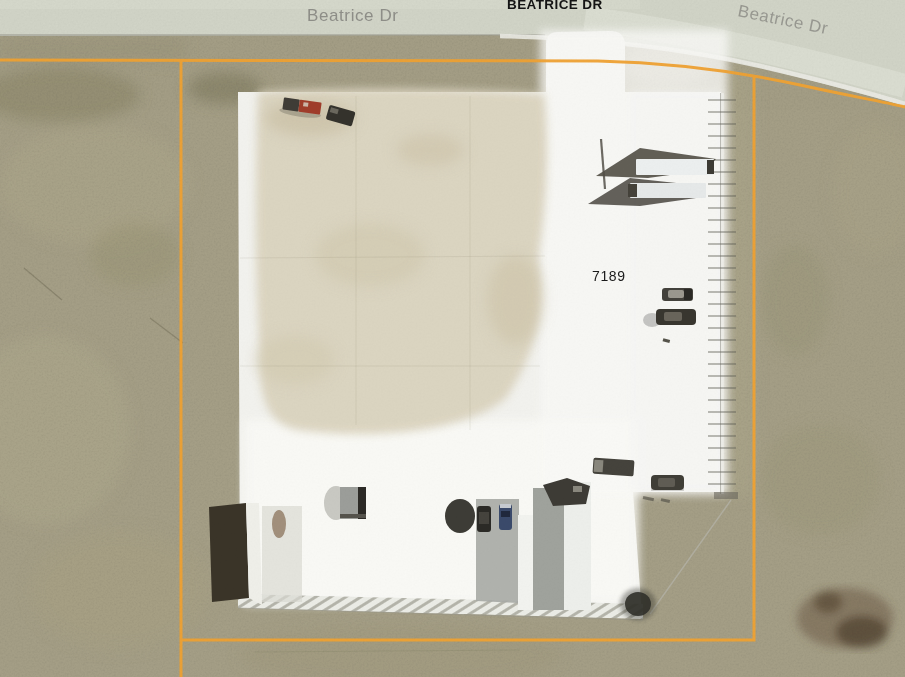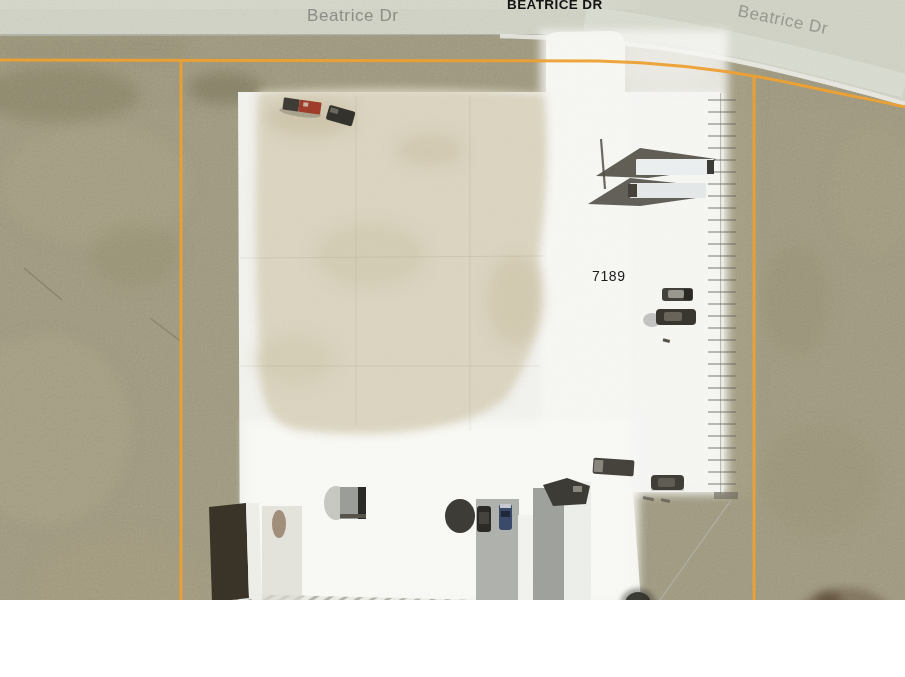--- a/index.html
+++ b/index.html
@@ -1,16 +1,16 @@
 <!DOCTYPE html>
 <html><head>
 <meta charset="utf-8">
 <style>
   html,body{margin:0;padding:0;background:#fff;}
-  .stage{position:relative;width:905px;height:600px;overflow:hidden;
+  .stage{position:relative;width:905px;height:677px;overflow:hidden;
          font-family:"Liberation Sans",sans-serif;}
   svg{display:block}
   text{font-family:"Liberation Sans",sans-serif;}
   .road-label{fill:#8d8d87;font-size:17px;letter-spacing:.6px;}
   .road-label-black{fill:#141414;font-size:13.5px;font-weight:bold;letter-spacing:.4px;}
   .parcel-label{fill:#1a1a1a;font-size:14px;letter-spacing:.6px;}
   .seam{stroke:rgba(120,112,90,.12);stroke-width:1;}
 </style>
 </head>
 <body>

